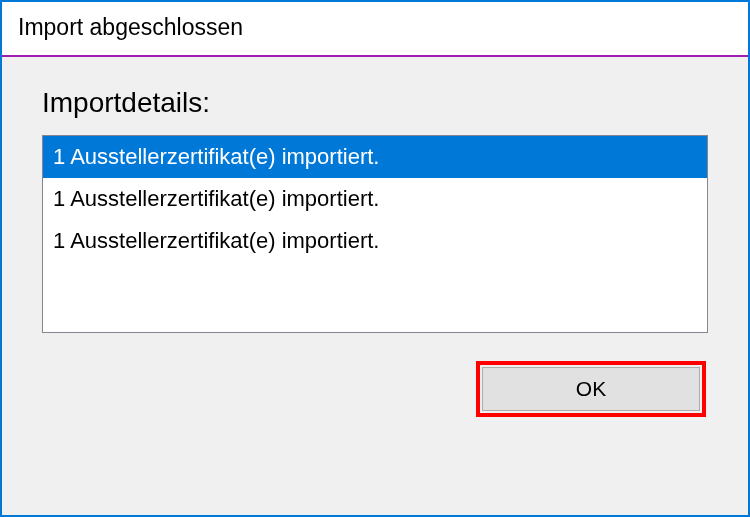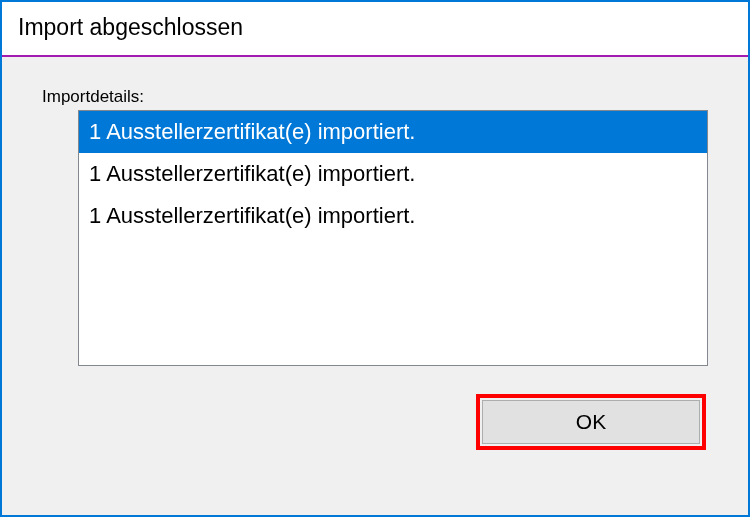--- a/index.html
+++ b/index.html
@@ -33,31 +33,30 @@
       font-weight: 400;
     }
     .content-area {
       flex: 1;
       padding: 30px 40px 20px 40px;
       background: #f0f0f0;
       display: flex;
       flex-direction: column;
     }
     .details-label {
-      font-size: 17px;
+      font-size: 28px;
       color: #000000;
-      margin-bottom: 3px;
+      margin-bottom: 16px;
       font-weight: 400;
     }
     .list-box {
       border: 1px solid #828790;
       background: #ffffff;
-      height: 256px;
+      height: 198px;
       overflow-y: auto;
-      margin-left: 36px;
     }
     .list-item {
       font-size: 22px;
       padding: 4px 10px;
       color: #000000;
       cursor: default;
       line-height: 1.55;
     }
     .list-item.selected {
       background: #0078d7;

